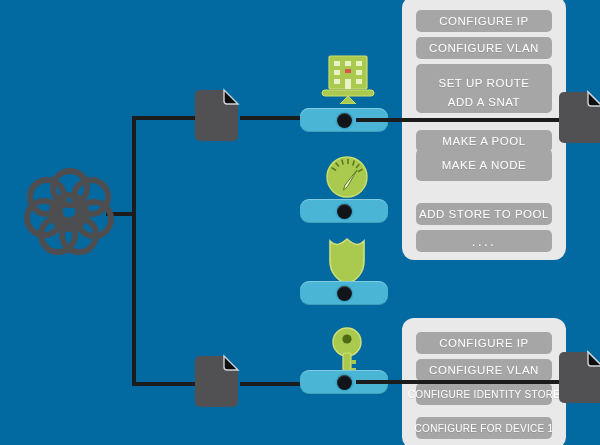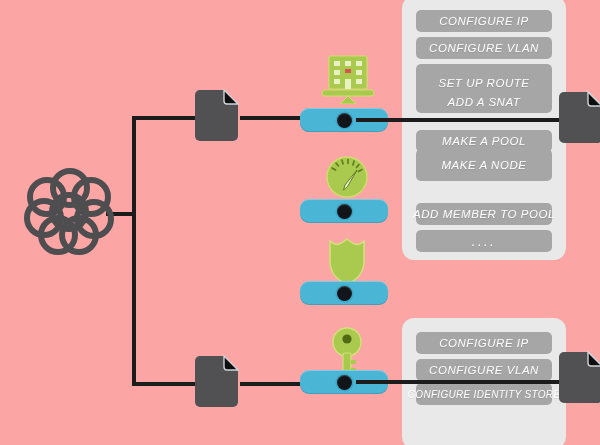--- a/index.html
+++ b/index.html
@@ -1,20 +1,20 @@
 <!DOCTYPE html>
 <html><head>
 <meta charset="utf-8">
 <style>
   html,body{margin:0;padding:0;background:#000;}
   body{
     width:600px;height:445px;overflow:hidden;position:relative;
     font-family:"Liberation Sans","DejaVu Sans",sans-serif;
   }
-  #stage{position:absolute;left:0;top:0;width:600px;height:445px;background:#fca5a5;font-style:italic;}
+  #stage{position:absolute;left:0;top:0;width:600px;height:445px;background:#0369a1;}
 
   
   .line-h{position:absolute;background:#1c1c1c;height:4px;}
   .line-v{position:absolute;background:#1c1c1c;width:4px;}
 
   
   .mesh{position:absolute;}
 
   
   .doc{position:absolute;}
@@ -194,28 +194,29 @@
     <span class="knob"></span>
   </div>
 
   <div class="panel" style="left:402px;top:-4px;width:164px;height:264px;">
     <div class="pbtn" style="left:14px;top:14px;width:136px;height:22px;">CONFIGURE  IP</div>
     <div class="pbtn" style="left:14px;top:41px;width:136px;height:22px;">CONFIGURE VLAN</div>
     <div class="pbtn" style="left:14px;top:68px;width:136px;height:38px;">SET UP ROUTE</div>
     <div class="pbtn" style="left:14px;top:95px;width:136px;height:22px;">ADD A SNAT</div>
     <div class="pbtn" style="left:14px;top:126px;width:136px;height:22px;margin-top:8px;">MAKE A POOL</div>
     <div class="pbtn" style="left:14px;top:153px;width:136px;height:32px;">MAKE A NODE</div>
-    <div class="pbtn" style="left:14px;top:207px;width:136px;height:22px;">ADD MEMBER TO POOL</div>
+    <div class="pbtn" style="left:14px;top:207px;width:136px;height:22px;">ADD STORE TO POOL</div>
     <div class="pbtn dots" style="left:14px;top:234px;width:136px;height:22px;">....</div>
   </div>
 
   <div class="panel" style="left:402px;top:318px;width:164px;height:131px;">
     <div class="pbtn" style="left:14px;top:14px;width:136px;height:22px;">CONFIGURE  IP</div>
     <div class="pbtn" style="left:14px;top:41px;width:136px;height:22px;">CONFIGURE VLAN</div>
     <div class="pbtn" style="left:14px;top:65px;width:136px;height:22px;font-size:10px;letter-spacing:.3px;">CONFIGURE IDENTITY STORE</div>
+    <div class="pbtn" style="left:14px;top:99px;width:136px;height:22px;font-size:10px;letter-spacing:.3px;">CONFIGURE FOR DEVICE 1</div>
   </div>
 
   <div class="line-h" style="left:356px;top:118px;width:210px;"></div>
   <div class="line-h" style="left:356px;top:380px;width:210px;"></div>
 
   <div class="doc" style="left:558px;top:88px;width:48px;height:58px;">
     <svg width="48" height="58" viewBox="0 0 48 58">
       <path d="M6 4 H30 L44 18 V50 a5 5 0 0 1 -5 5 H6 a5 5 0 0 1 -5 -5 V9 a5 5 0 0 1 5 -5 Z" fill="#515154"></path>
       <path d="M30 4 L44 18 H33 a3 3 0 0 1 -3 -3 Z" fill="#0e0e0f"></path>
       <path d="M30 4 L44 18 H33 a3 3 0 0 1 -3 -3 Z" fill="none" stroke="#cfd3da" stroke-width="1.4"></path>

